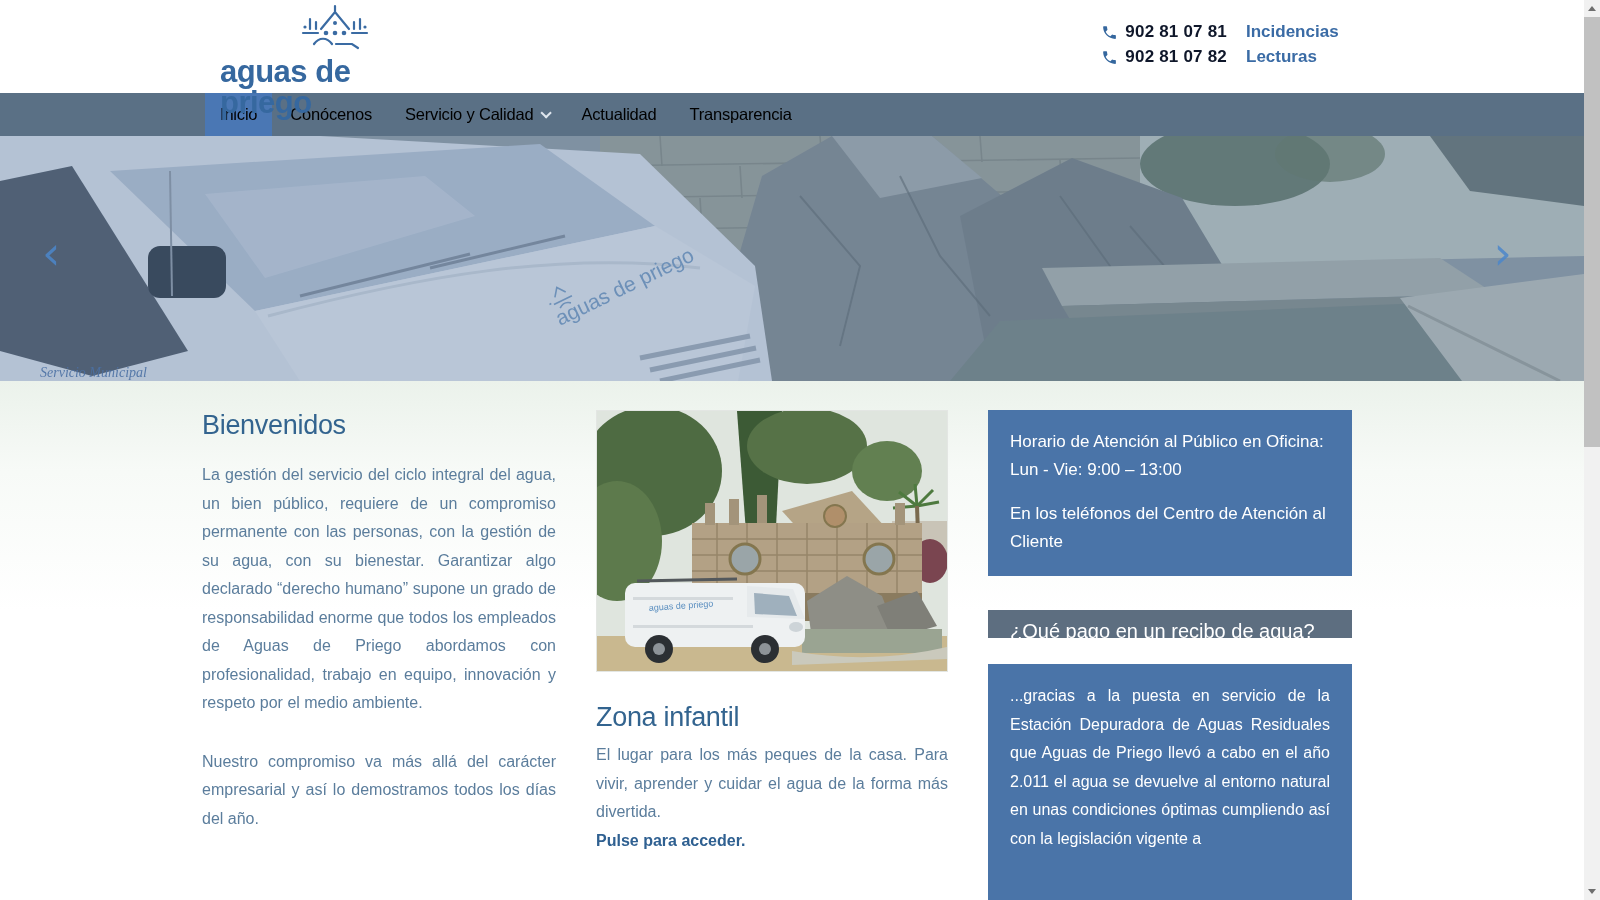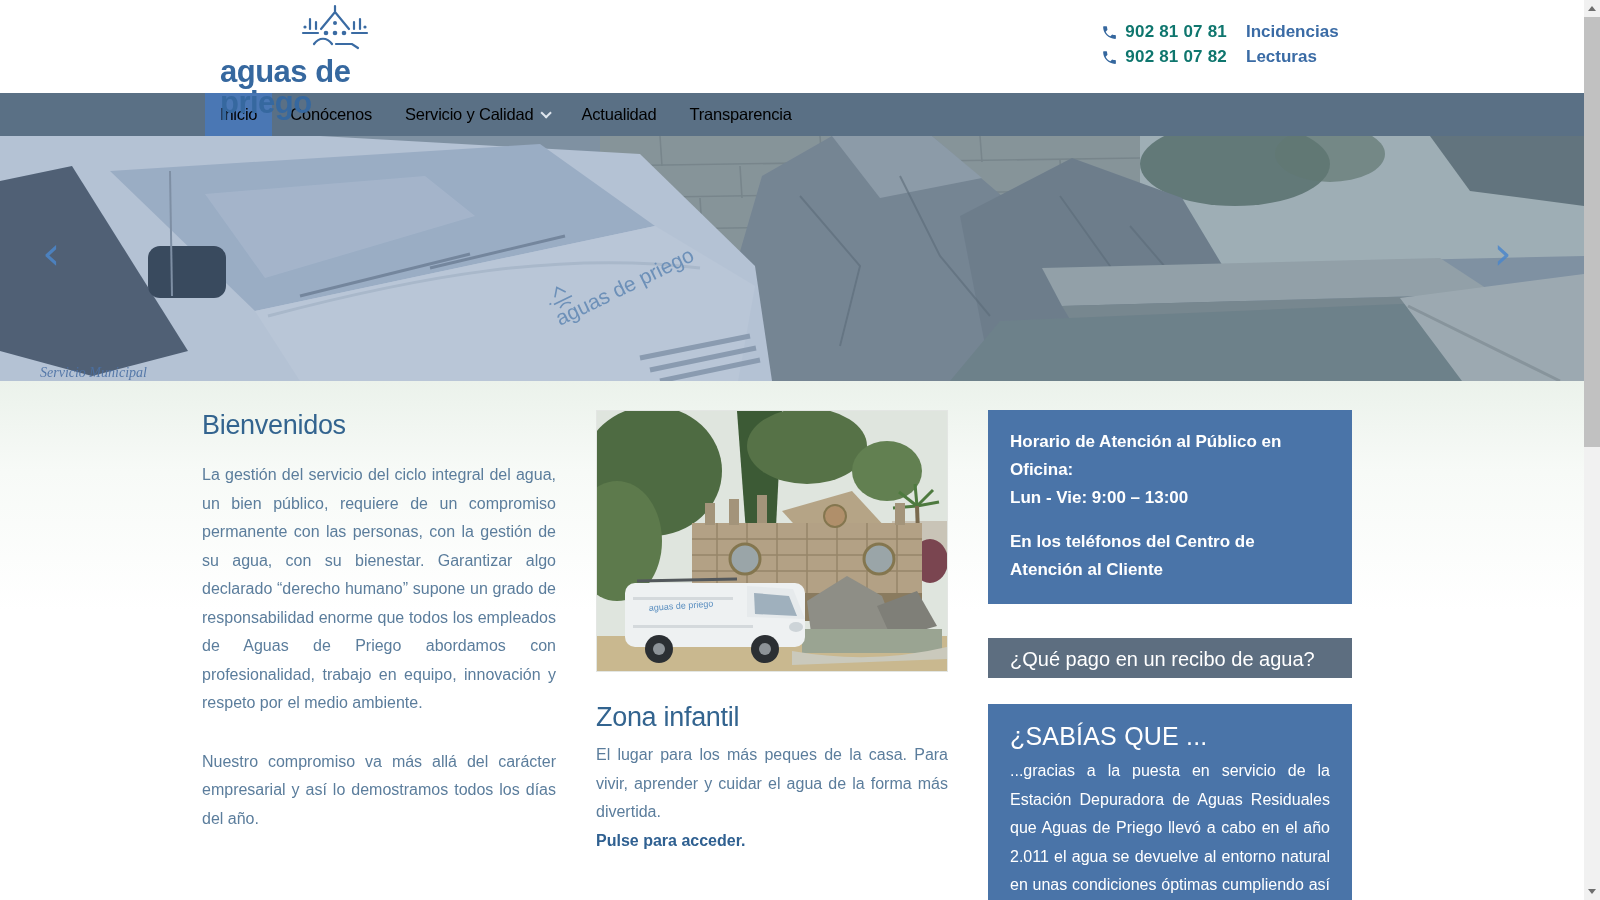--- a/index.html
+++ b/index.html
@@ -7,21 +7,21 @@
   body { font-family:"Liberation Sans", sans-serif; background:#ffffff; position:relative; }
   .page { position:absolute; left:0; top:0; width:1584px; height:900px; overflow:hidden; background:#fff; }
 
   
   .header { position:relative; height:93px; background:#ffffff; }
   .logo { position:absolute; left:220px; top:4px; width:220px; cursor:pointer; }
   .logo-crest { display:block; margin-left:70px; }
   .logo-text { font-size:31px; font-weight:600; color:#36689f; letter-spacing:-0.5px; line-height:1; margin-top:2px; }
   .phones { position:absolute; right:250px; top:22px; display:flex; flex-direction:column; gap:5px; }
   .phone-row { display:flex; justify-content:flex-end; align-items:center; gap:7px; font-size:17px; }
-  .phone-num { font-weight:700; color:#0f766e; letter-spacing:0.2px; }
+  .phone-num { font-weight:700; color:#0f172a; letter-spacing:0.2px; }
   .phone-label { width:88px; margin-left:12px; font-weight:700; color:#3a6ba5; cursor:pointer; }
   .phone-icon { width:17px; height:17px; fill:#35679e; }
 
   
   .nav { height:43px; background:#5a7085; display:flex; align-items:stretch; padding-left:205px; }
   .nav a { display:flex; align-items:center; padding:0 15px; color:#000000; font-size:16.5px;
            text-decoration:none; cursor:pointer; white-space:nowrap; letter-spacing:-0.2px; }
   .nav a.active { background:#4a77b4; }
   .nav a + a { margin-left:3px; }
   .caret { display:inline-block; margin-left:7px; width:8px; height:8px; border-right:2px solid #dfe6ee;
@@ -43,24 +43,24 @@
   .welcome h2 { margin-bottom:20px; }
   .welcome p { font-size:16px; line-height:28.5px; color:#5b7d9c; text-align:justify; }
   .welcome p + p { margin-top:30px; }
 
   .photo-card { width:352px; height:262px; border:1px solid #e3e6e3; background:#dfe5df; overflow:hidden; }
   .zona h2 { margin-top:30px; margin-bottom:8px; }
   .zona p { font-size:16px; line-height:28.5px; color:#5b7d9c; text-align:justify; }
   .zona .access-link { display:inline-block; font-size:16px; line-height:28.5px; font-weight:700;
                        color:#2f6091; text-decoration:none; cursor:pointer; }
 
-  .sidebar .hours-box { background:#4a74a8; color:#ffffff; padding:18px 22px 20px; font-size:17px; line-height:28px;font-weight:bold; }
+  .sidebar .hours-box { background:#4a74a8; color:#ffffff; padding:18px 22px 20px; font-size:17px; line-height:28px; }
   .hours-box .spacer { height:16px; }
   .sidebar .banner { margin-top:34px; background:#5d6e80; color:#ffffff; font-size:20px;
-                     height:40px; line-height:42px; padding-left:22px; cursor:pointer; }
+                     height:28px; line-height:42px; padding-left:22px; cursor:pointer; }
   .sidebar .sabias-box { margin-top:26px; background:#4a74a8; color:#ffffff; padding:18px 22px 24px; height:400px; }
   .sabias-box h3 { font-size:25px; font-weight:400; letter-spacing:0.2px; margin-bottom:6px; }
   .sabias-box p { font-size:16px; line-height:28.5px; text-align:justify; }
 
   
   .scrollbar { position:absolute; right:0; top:0; width:16px; height:900px; background:#f1f1f1; }
   .sb-btn { position:absolute; left:0; width:16px; height:17px; background:#f1f1f1; cursor:pointer; }
   .sb-btn.up { top:0; } .sb-btn.down { bottom:0; }
   .sb-btn .tri { position:absolute; left:4px; width:0; height:0; border-left:4px solid transparent; border-right:4px solid transparent; }
   .sb-btn.up .tri { top:6px; border-bottom:5px solid #6e6e6e; }
@@ -292,21 +292,20 @@
         <div class="hours-box">
           <div>Horario de Atención al Público en Oficina:</div>
           <div>Lun - Vie: 9:00 – 13:00</div>
           <div class="spacer"></div>
           <div>En los teléfonos del Centro de Atención al Cliente</div>
         </div>
 
         <div class="banner">¿Qué pago en un recibo de agua?</div>
 
         <div class="sabias-box">
-          <h3>¿SABÍAS QUE ...</h3>
           <p>...gracias a la puesta en servicio de la Estación Depuradora de Aguas Residuales que Aguas de Priego llevó a cabo en el año 2.011 el agua se devuelve al entorno natural en unas condiciones óptimas cumpliendo así con la legislación vigente a</p>
         </div>
       </div>
 
     </div>
   </div>
 </div>
 
 <div class="scrollbar">
   <div class="sb-btn up">

